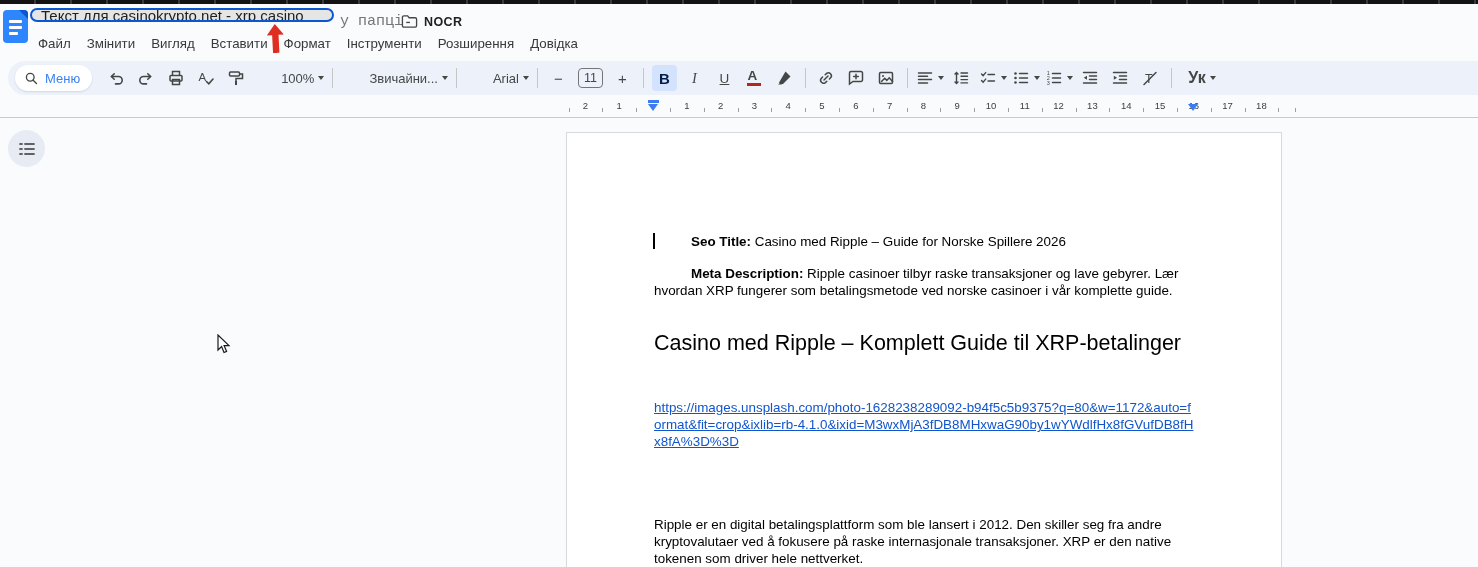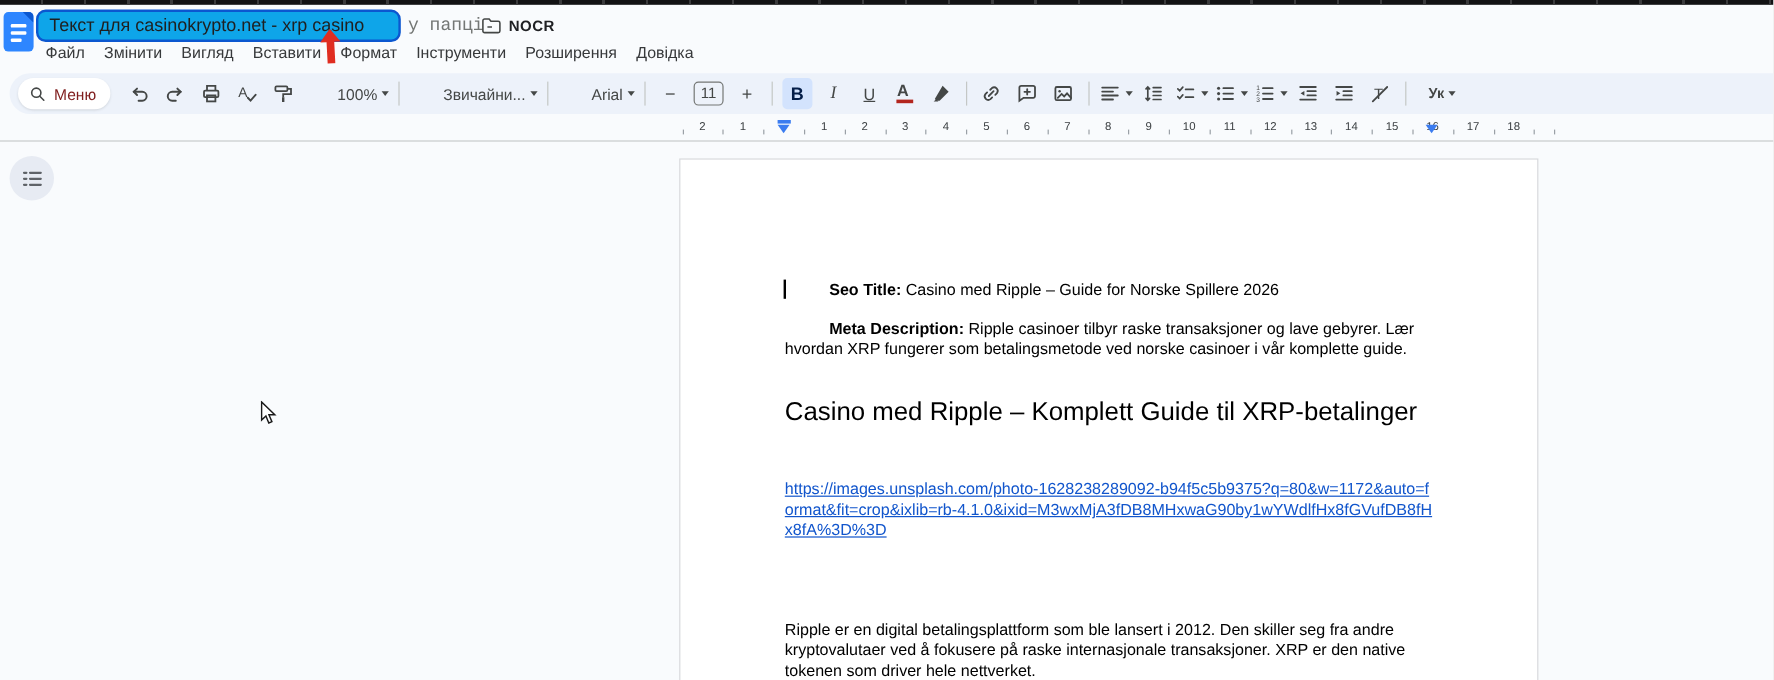--- a/index.html
+++ b/index.html
@@ -14,56 +14,56 @@
     background-image:repeating-linear-gradient(90deg, transparent 0 34px, #3a3a3c 34px 36px);
   }
   
   #docs-logo { position:absolute; left:3px; top:10px; width:25px; height:33px;
     background:#2e86ff; border-radius:4px; }
   #docs-logo::before { content:""; position:absolute; right:0; top:0; width:9px; height:9px;
     border-radius:0 4px 0 0; background:#0b57d0; clip-path:polygon(0 0,100% 100%,100% 0); }
   #docs-logo .bar { position:absolute; left:6px; width:13px; height:3px; background:#fff; border-radius:1px; }
   #docs-logo .b1{top:10px} #docs-logo .b2{top:16px} #docs-logo .b3{top:22px; width:9px}
   #title-input {
-    position:absolute; left:30px; top:8px; width:304px; height:27px;
-    border:2px solid #0b57d0; border-radius:8px; background:#0ea5e9;
+    position:absolute; left:30px; top:8px; width:304px; height:14px;
+    border:2px solid #0b57d0; border-radius:8px; background:#e5e5e5;
     font-family:"Liberation Sans",sans-serif; font-size:15px; color:#1f1f1f; padding:0 9px; outline:none;
   }
   #folder-label { position:absolute; left:340px; top:13px; font-size:15px; color:#747775;font-family:Liberation Mono, monospace; }
   #folder-icon { position:absolute; left:401px; top:14px; }
   #folder-name { position:absolute; left:424px; top:15px; font-size:12.5px; font-weight:700;
     letter-spacing:.4px; color:#202124; }
   #menu-row { position:absolute; left:30px; top:33px; height:20px; display:flex; align-items:center; }
   .menu-item { font-size:13.3px; color:#37393b; padding:0 8px; cursor:default; border-radius:4px; }
   
   #red-arrow { position:absolute; left:267px; top:24px; transform:rotate(-3deg); }
   
   #toolbar {
     position:absolute; left:8px; top:61px; width:1490px; height:34px;
     background:#edf2fa; border-radius:17px; display:flex; align-items:center;
     padding:0 7px; gap:5px;
   }
   #search-pill { display:flex; align-items:center; gap:6px; background:#fff; border-radius:13px;
     height:26px; padding:0 12px 0 9px; box-shadow:0 1px 2px rgba(60,64,67,.15); margin-right:6px; }
-  #search-pill span { font-size:13px; color:#7f1d1d; }
+  #search-pill span { font-size:13px; color:#3b82f6; }
   .tb-btn { display:flex; align-items:center; justify-content:center; height:26px; min-width:25px;
     border-radius:4px; color:#444746; }
   .tb-btn.active { background:#d3e3fd; }
   .tb-divider { width:1px; height:20px; background:#c4c7c5; margin:0 3px; flex:none; }
   .caret { width:0; height:0; border-left:3.5px solid transparent; border-right:3.5px solid transparent;
     border-top:4px solid #444746; margin-left:4px; }
   .tb-text { font-size:13px; color:#444746;margin-left:28px; }
   #font-size-box { width:25px; height:20px; border:1px solid #747775; border-radius:4px;
     display:flex; align-items:center; justify-content:center; font-size:12.5px; color:#444746; margin:0 2px; }
   .glyph-b { font-size:15px; font-weight:700; color:#041e49; }
   .glyph-i { font-size:14.5px; font-style:italic; font-family:"Liberation Serif",serif; }
   .glyph-u { font-size:13.5px; text-decoration:underline; }
   .glyph-a { font-size:13.5px; font-weight:700; line-height:11px; }
   .glyph-a .bar { display:block; width:14px; height:3px; background:#b3261e; margin-top:2px; }
-  .glyph-it { font-size:12px; font-weight:700;text-align:center; }
+  .glyph-it { font-size:16px; font-weight:700;text-align:center; }
   
   #ruler { position:absolute; left:0; top:98px; width:100%; height:19px; }
   .ruler-num { position:absolute; top:2px; transform:translateX(-50%); font-size:9.5px; color:#3c4043; }
   .ruler-tick { position:absolute; top:10px; width:1px; height:4px; background:#9aa0a6; }
   #indent-bar { position:absolute; width:11px; height:2.5px; background:#3b7cf0; top:2px; }
   .marker-tri { position:absolute; width:0; height:0; border-left:5.5px solid transparent;
     border-right:5.5px solid transparent; border-top:7px solid #3b7cf0; top:6px; }
   #header-divider { position:absolute; left:0; top:117px; width:100%; height:1px; background:#c7cacc; }
   
   #outline-btn { position:absolute; left:8px; top:130px; width:37px; height:37px; border-radius:50%;

